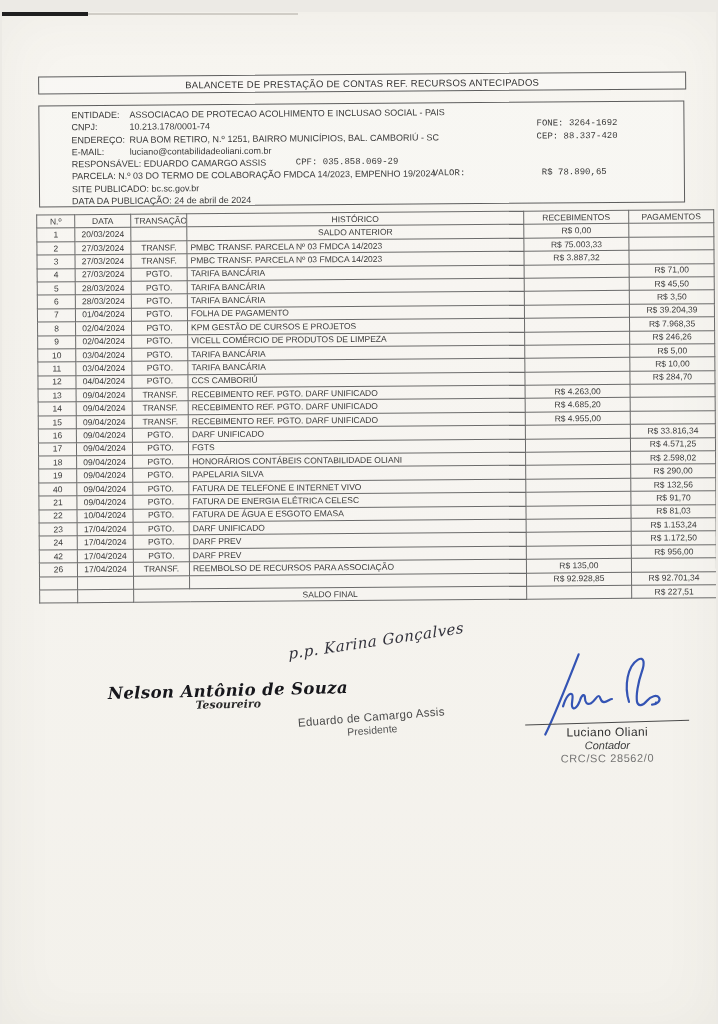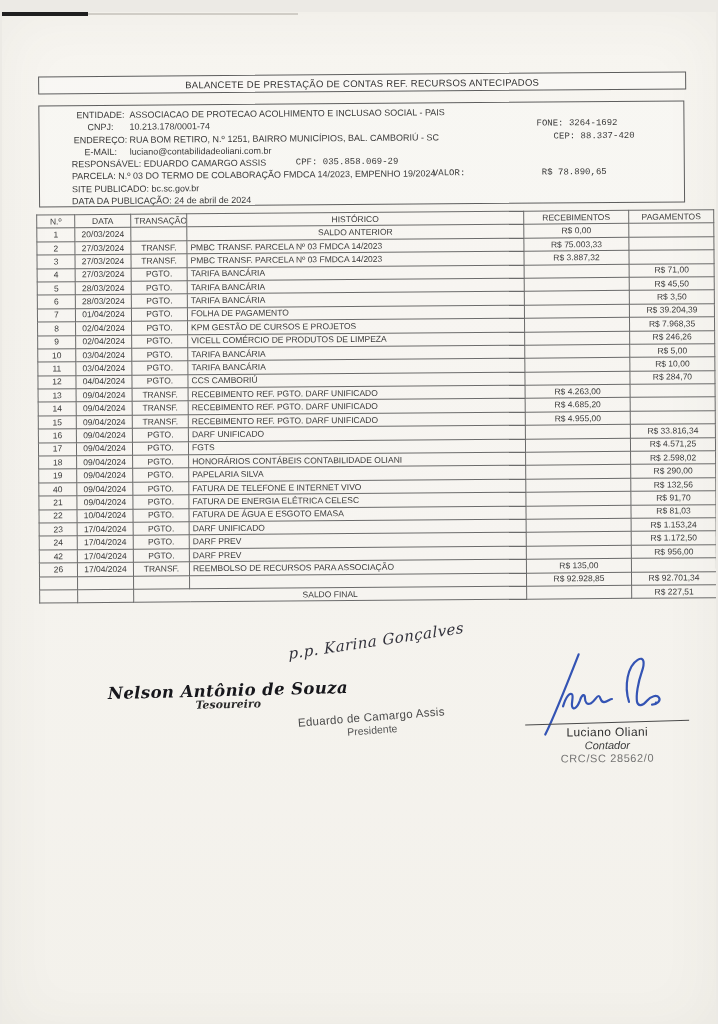--- a/index.html
+++ b/index.html
@@ -18,21 +18,21 @@
     border:1px solid #5e5e5e;display:flex;align-items:center;justify-content:center;
     font-size:9.5px;letter-spacing:.25px;color:#333;background:rgba(255,255,255,.25);
   }
 
   .info-box{
     position:absolute;left:38px;top:91px;width:646px;height:102px;
     border:1px solid #5e5e5e;font-size:9px;color:#3a3a3a;background:rgba(255,255,255,.2);
     padding:3px 0 0 0;box-sizing:border-box;
   }
   .info-line{position:relative;height:12.3px;line-height:12.3px;padding-left:32px;white-space:nowrap;}
-  .info-line .lbl{display:inline-block;width:58px;text-align:center;}
+  .info-line .lbl{display:inline-block;width:58px;}
   .abs{position:absolute;top:0;font-family:Liberation Mono, monospace;}
 
   .txn-table{
     position:absolute;left:35px;top:200px;width:677px;
     border-collapse:collapse;table-layout:fixed;
     font-size:8.5px;color:#3a3a3a;
   }
   .txn-table th,.txn-table td{
     border:1px solid #6b6b6b;height:12.4px;padding:0 3px;
     line-height:1.05;overflow:hidden;white-space:nowrap;font-weight:normal;
@@ -81,21 +81,21 @@
     <div class="info-box">
       <div class="info-line">
         <span class="lbl">ENTIDADE:</span><span>ASSOCIACAO DE PROTECAO ACOLHIMENTO E INCLUSAO SOCIAL - PAIS</span>
       </div>
       <div class="info-line">
         <span class="lbl">CNPJ:</span><span>10.213.178/0001-74</span>
         <span class="abs" style="left:497px">FONE: 3264-1692</span>
       </div>
       <div class="info-line">
         <span class="lbl">ENDEREÇO:</span><span>RUA BOM RETIRO, N.º 1251, BAIRRO MUNICÍPIOS, BAL. CAMBORIÚ - SC</span>
-        <span class="abs" style="left:514px">CEP: 88.337-420</span>
+        <span class="abs" style="left:497px">CEP: 88.337-420</span>
       </div>
       <div class="info-line">
         <span class="lbl">E-MAIL:</span><span>luciano@contabilidadeoliani.com.br</span>
       </div>
       <div class="info-line">
         <span>RESPONSÁVEL: EDUARDO CAMARGO ASSIS</span>
         <span class="abs" style="left:256px">CPF: 035.858.069-29</span>
       </div>
       <div class="info-line">
         <span>PARCELA: N.º 03  DO TERMO DE COLABORAÇÃO FMDCA 14/2023, EMPENHO 19/2024</span>

